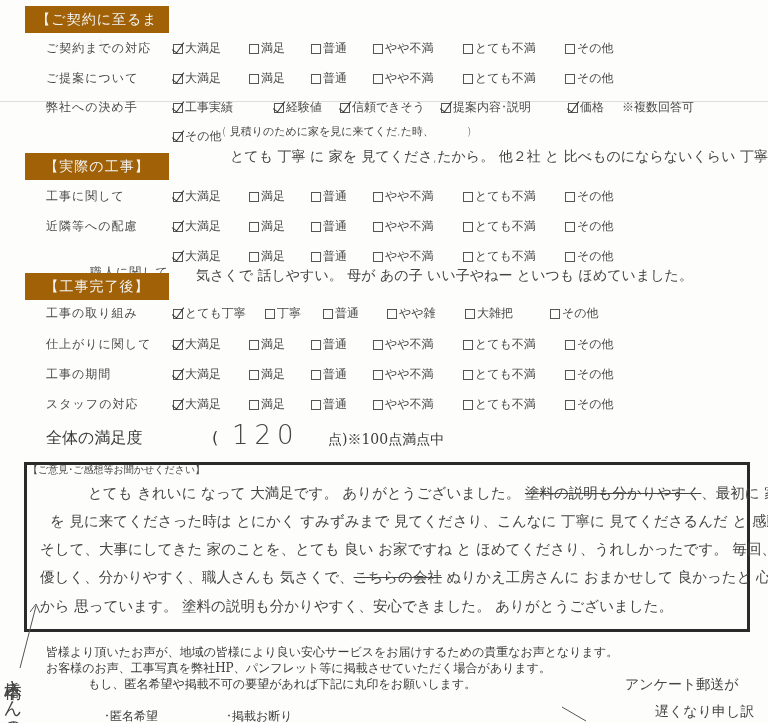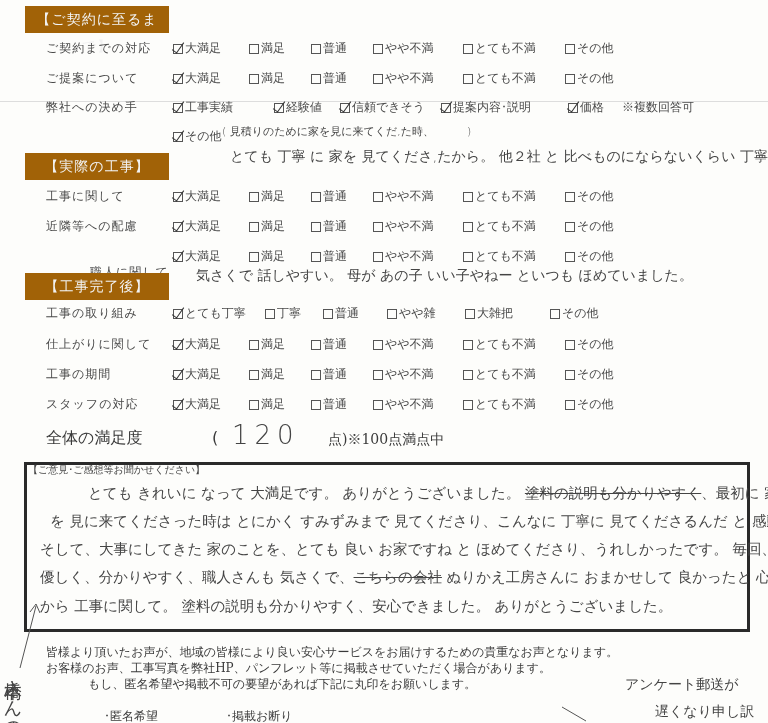--- a/index.html
+++ b/index.html
@@ -299,21 +299,21 @@
 <div class="hand" style="left:232px; top:420px; font-size:26px; letter-spacing:6px;">120</div>
 <div class="abs" style="left:328px; top:431px; font-size:14px; color:#3a3a3a; font-family:'DejaVu Serif', serif;">点)※100点満点中</div>
 
 <div class="comment-box"></div>
 <div class="comment-title">【ご意見･ご感想等お聞かせください】</div>
 <div id="comment-lines">
     <div class="hand" style="left: 88px; top: 484px; font-size: 14.5px;"><span>とても きれいに なって 大満足です。 ありがとうございました。 </span><span class="strike">塗料の説明も分かりやすく</span><span>、最初に 家の状態</span></div>
     <div class="hand" style="left: 50px; top: 512px; font-size: 14.5px;"><span>を 見に来てくださった時は とにかく すみずみまで 見てくださり、こんなに 丁寧に 見てくださるんだ と 感動しました。</span><span class="strike"></span><span></span></div>
     <div class="hand" style="left: 40px; top: 540px; font-size: 14.5px;"><span>そして、大事にしてきた 家のことを、とても 良い お家ですね と ほめてくださり、うれしかったです。 毎回、話し方も</span><span class="strike"></span><span></span></div>
     <div class="hand" style="left: 40px; top: 568px; font-size: 14.5px;"><span>優しく、分かりやすく、職人さんも 気さくで、</span><span class="strike">こちらの会社</span><span> ぬりかえ工房さんに おまかせして 良かったと 心の底</span></div>
-    <div class="hand" style="left: 40px; top: 597px; font-size: 14.5px;"><span>から 工事に関して。 塗料の説明も分かりやすく、安心できました。 ありがとうございました。</span><span class="strike"></span><span></span></div>
+    <div class="hand" style="left: 40px; top: 597px; font-size: 14.5px;"><span>から 思っています。 塗料の説明も分かりやすく、安心できました。 ありがとうございました。</span><span class="strike"></span><span></span></div>
   </div>
 
 <svg class="abs" style="left:14px; top:600px;" width="30" height="70">
   <path d="M6 68 L22 6 M16 12 L22 4 L26 13" stroke="#555" fill="none" stroke-width="1"></path>
 </svg>
 <svg class="abs" style="left:560px; top:705px;" width="30" height="18">
   <path d="M2 2 L26 16" stroke="#555" fill="none" stroke-width="1"></path>
 </svg>
 
 <div class="note" style="top:644px;">皆様より頂いたお声が、地域の皆様により良い安心サービスをお届けするための貴重なお声となります。</div>

